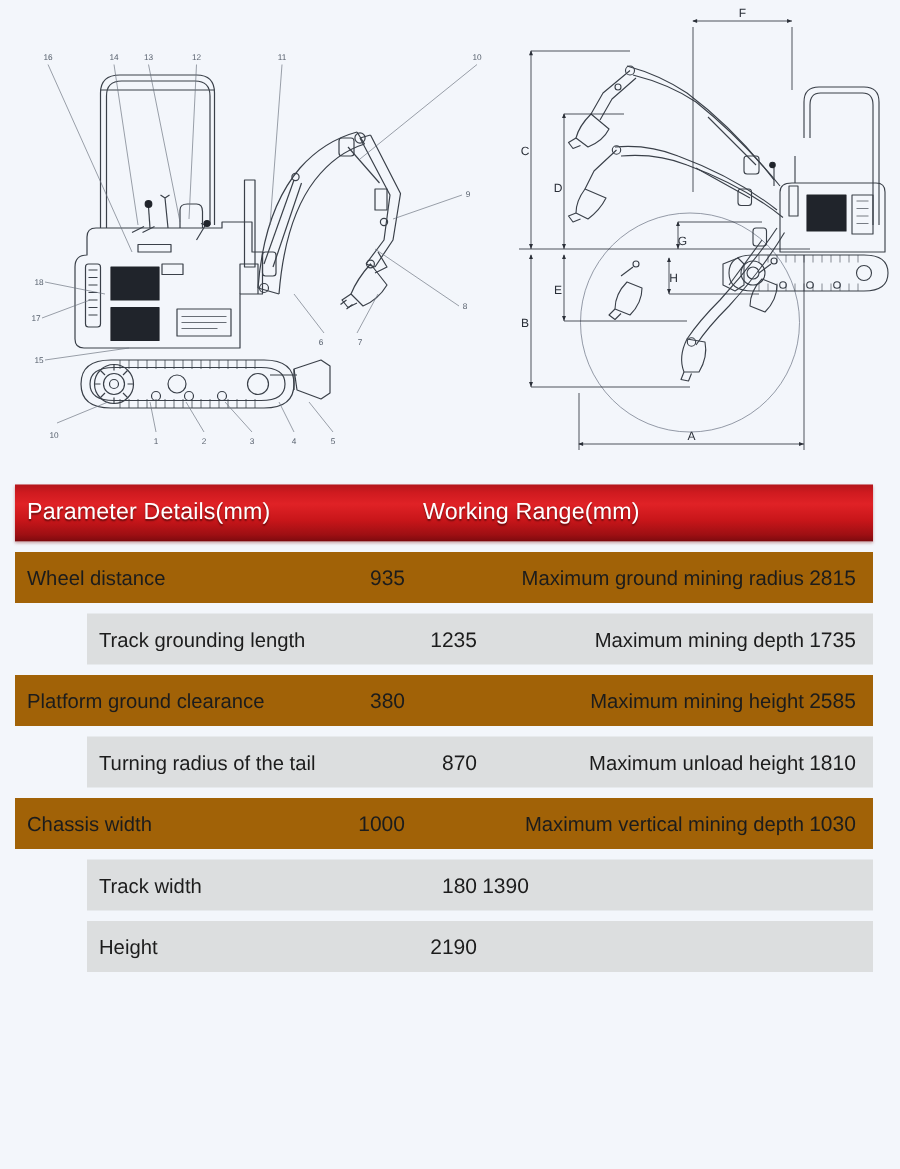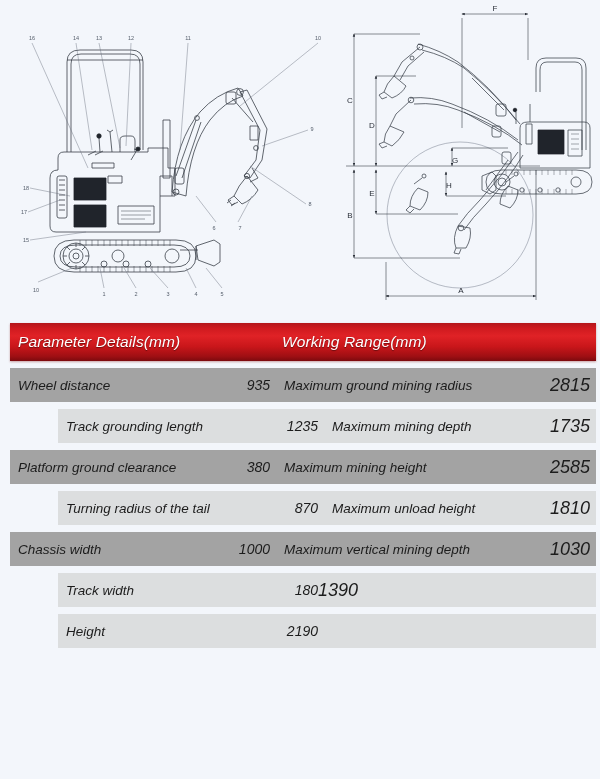--- a/index.html
+++ b/index.html
@@ -20,22 +20,21 @@
   }
   .callout-num {
     font-family:"Liberation Sans", sans-serif;
     font-size:5.5px; fill:#555e6b;
   }
 
   
   #spec-table {
     position:absolute; top:315px; left:0;
     width:600px; height:464px;
-    padding:8px 4px 0 10px;
-    font-style:italic;
+    padding:8px 18px 0 10px;
   }
   .thead {
     position:relative;
     height:38px;
     background:linear-gradient(to bottom,
         #b3161b 0%, #cf1a1f 14%, #e02226 34%,
         #c9161a 62%, #9e0f13 88%, #7c0a0e 100%);
     display:flex; align-items:center;
     box-shadow:0 1px 2px rgba(120,0,0,.35);
   }
@@ -46,41 +45,41 @@
     text-shadow:0 1px 1px rgba(0,0,0,.45);
     white-space:nowrap;
   }
   .th-left  { padding-left:8px; width:268px; }
   .th-right { padding-left:4px; }
 
   .rows { margin-top:7px; }
   .row {
     display:flex; align-items:center;
     height:34px;
-    background:#a3a3a3;
+    background:#a16207;
     margin-bottom:7px;
   }
   .row.alt { background:#dcdedf;margin-left:48px; }
   .c-label {
     width:196px; padding-left:8px;
     font-size:13.5px; color:#1c1c1c;
     white-space:nowrap; overflow:hidden;
   }
   .c-val {
     width:64px; text-align:right;
     font-size:14px; color:#1c1c1c;
   }
   .c-label2 {
     flex:1; padding-left:14px;
     font-size:13.5px; color:#1c1c1c;
-    white-space:nowrap; overflow:hidden;
+    white-space:nowrap; overflow:hidden;text-align:right;
   }
   .c-val2 {
     width:46px; text-align:center; padding-right:8px;
-    font-size:18px; color:#1c1c1c;
+    font-size:14px; color:#1c1c1c;
   }
 </style>
 </head>
 <body>
 
 <div id="page">
 
   <div id="diagrams">
 
     <svg class="diagram-svg" width="340" height="315" viewBox="0 0 340 315">

